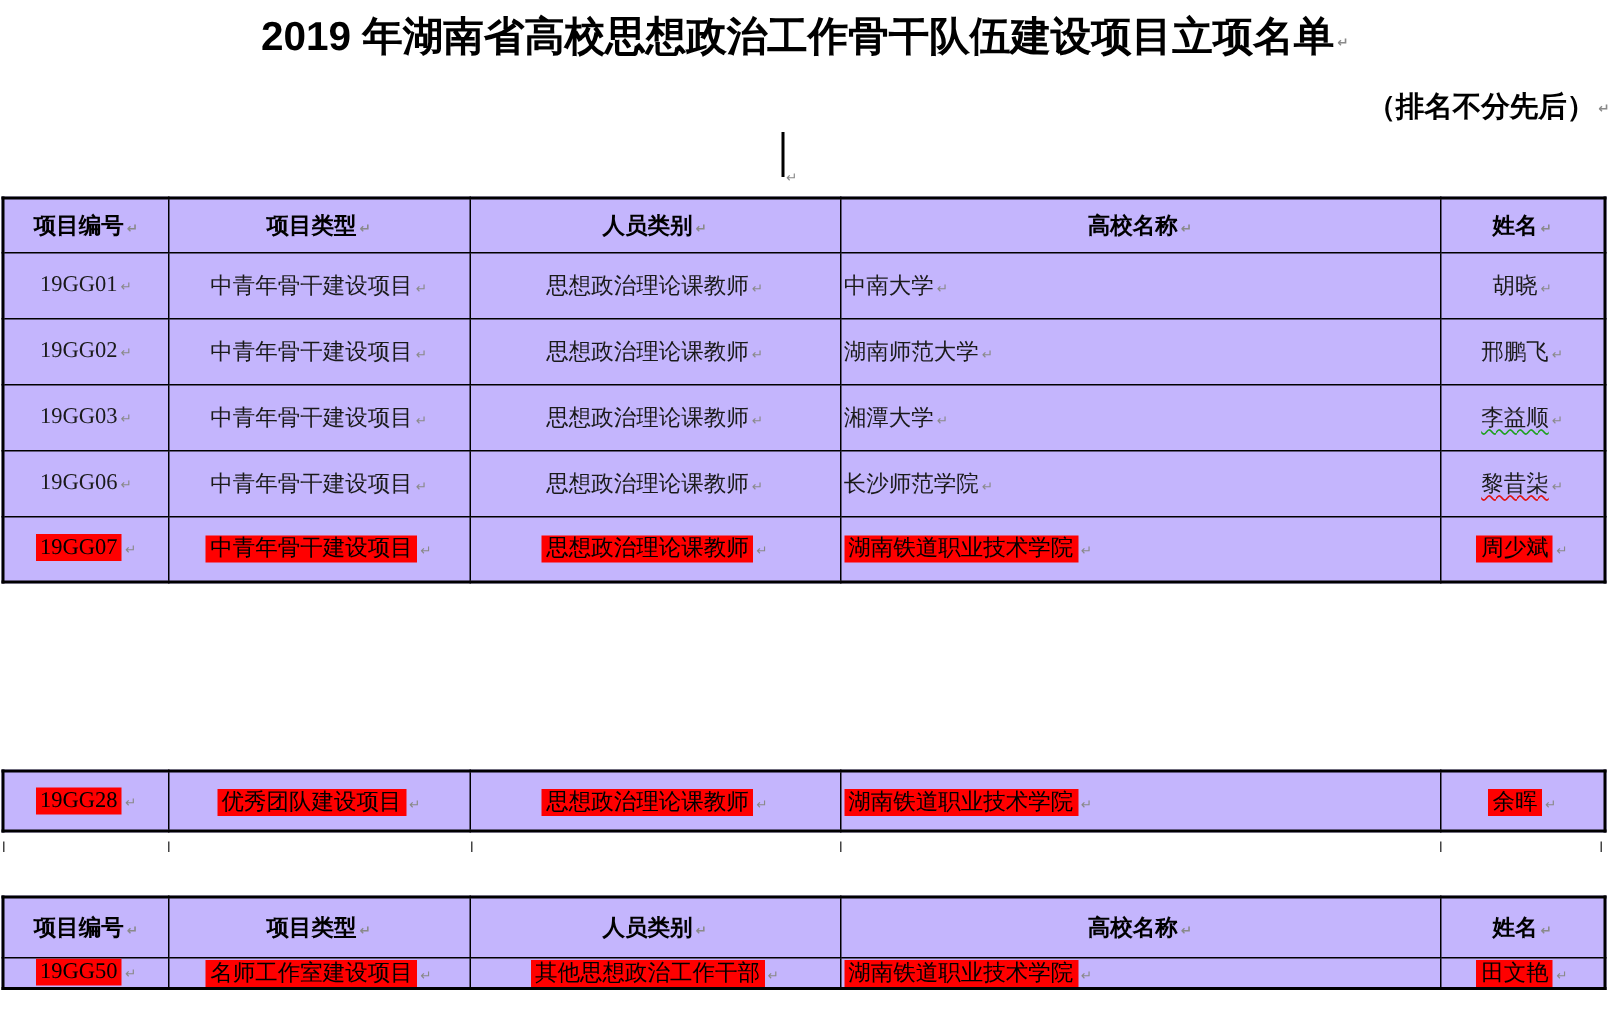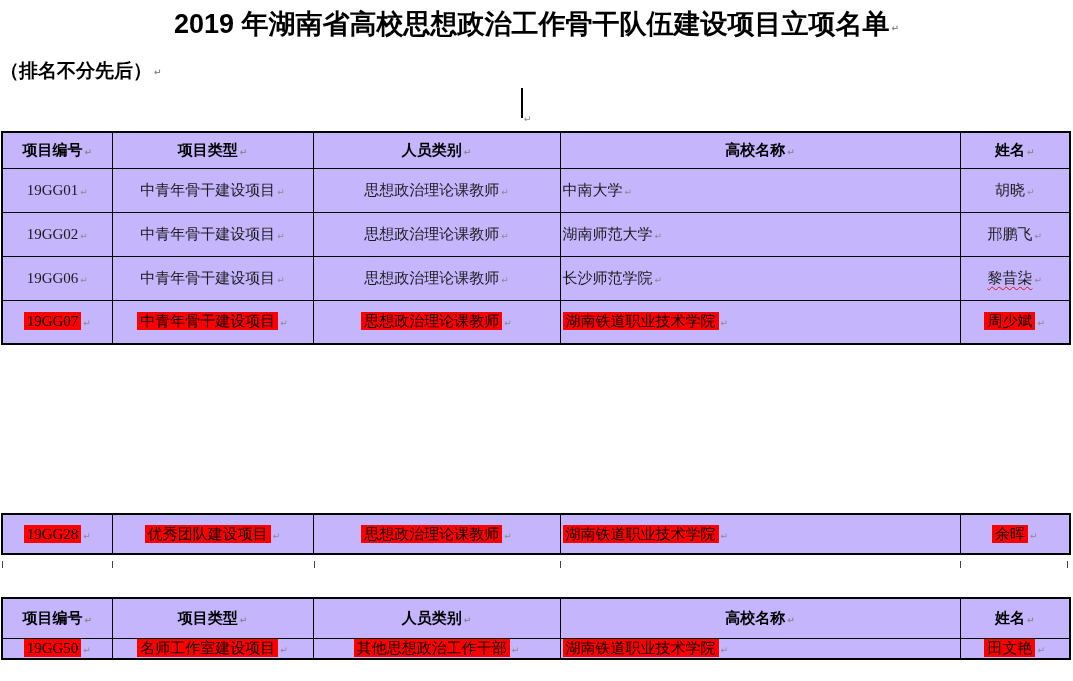--- a/index.html
+++ b/index.html
@@ -7,21 +7,21 @@
   .page {
     position:relative; width:1073px; height:681px; background:#ffffff;
     font-family:"Liberation Serif","DejaVu Serif",serif; color:#1a1a1a; overflow:hidden;
   }
   .title {
     position:absolute; top:6px; left:0; width:100%; text-align:center;
     font-size:27px; font-weight:bold; color:#000; letter-spacing:0px; white-space:nowrap;
     font-family:"Liberation Sans","DejaVu Sans",sans-serif;
   }
   .subtitle {
-    position:absolute; top:58px; left:0; width:100%; text-align:left;
+    position:absolute; top:58px; left:0; width:100%; text-align:right;
     font-size:19px; font-weight:bold; color:#000;
     font-family:"Liberation Sans","DejaVu Sans",sans-serif;
   }
   .title .ct::after, .subtitle .ct::after { vertical-align:2px; }
   .vline { position:absolute; left:521px; top:88px; width:2px; height:30px; background:#000; }
   .vline::after { content:"↵"; position:absolute; left:3px; bottom:-6px; font-size:9px; color:#8a8a8a;
                   font-family:"DejaVu Sans",sans-serif; }
 
   table.tbl {
     position:absolute; left:1px; border-collapse:collapse; table-layout:fixed;
@@ -89,20 +89,27 @@
       <td><span class="ct">胡晓</span></td>
     </tr>
     <tr>
       <td><span class="ct">19GG02</span></td>
       <td><span class="ct">中青年骨干建设项目</span></td>
       <td><span class="ct">思想政治理论课教师</span></td>
       <td class="u"><span class="ct">湖南师范大学</span></td>
       <td><span class="ct">邢鹏飞</span></td>
     </tr>
     <tr>
+      <td><span class="ct">19GG03</span></td>
+      <td><span class="ct">中青年骨干建设项目</span></td>
+      <td><span class="ct">思想政治理论课教师</span></td>
+      <td class="u"><span class="ct">湘潭大学</span></td>
+      <td><span class="ct"><span class="wavy-g">李益顺</span></span></td>
+    </tr>
+    <tr>
       <td><span class="ct">19GG06</span></td>
       <td><span class="ct">中青年骨干建设项目</span></td>
       <td><span class="ct">思想政治理论课教师</span></td>
       <td class="u"><span class="ct">长沙师范学院</span></td>
       <td><span class="ct"><span class="wavy-r">黎昔柒</span></span></td>
     </tr>
     <tr>
       <td><span class="ct"><span class="hl">19GG07</span></span></td>
       <td><span class="ct"><span class="hl">中青年骨干建设项目</span></span></td>
       <td><span class="ct"><span class="hl">思想政治理论课教师</span></span></td>

